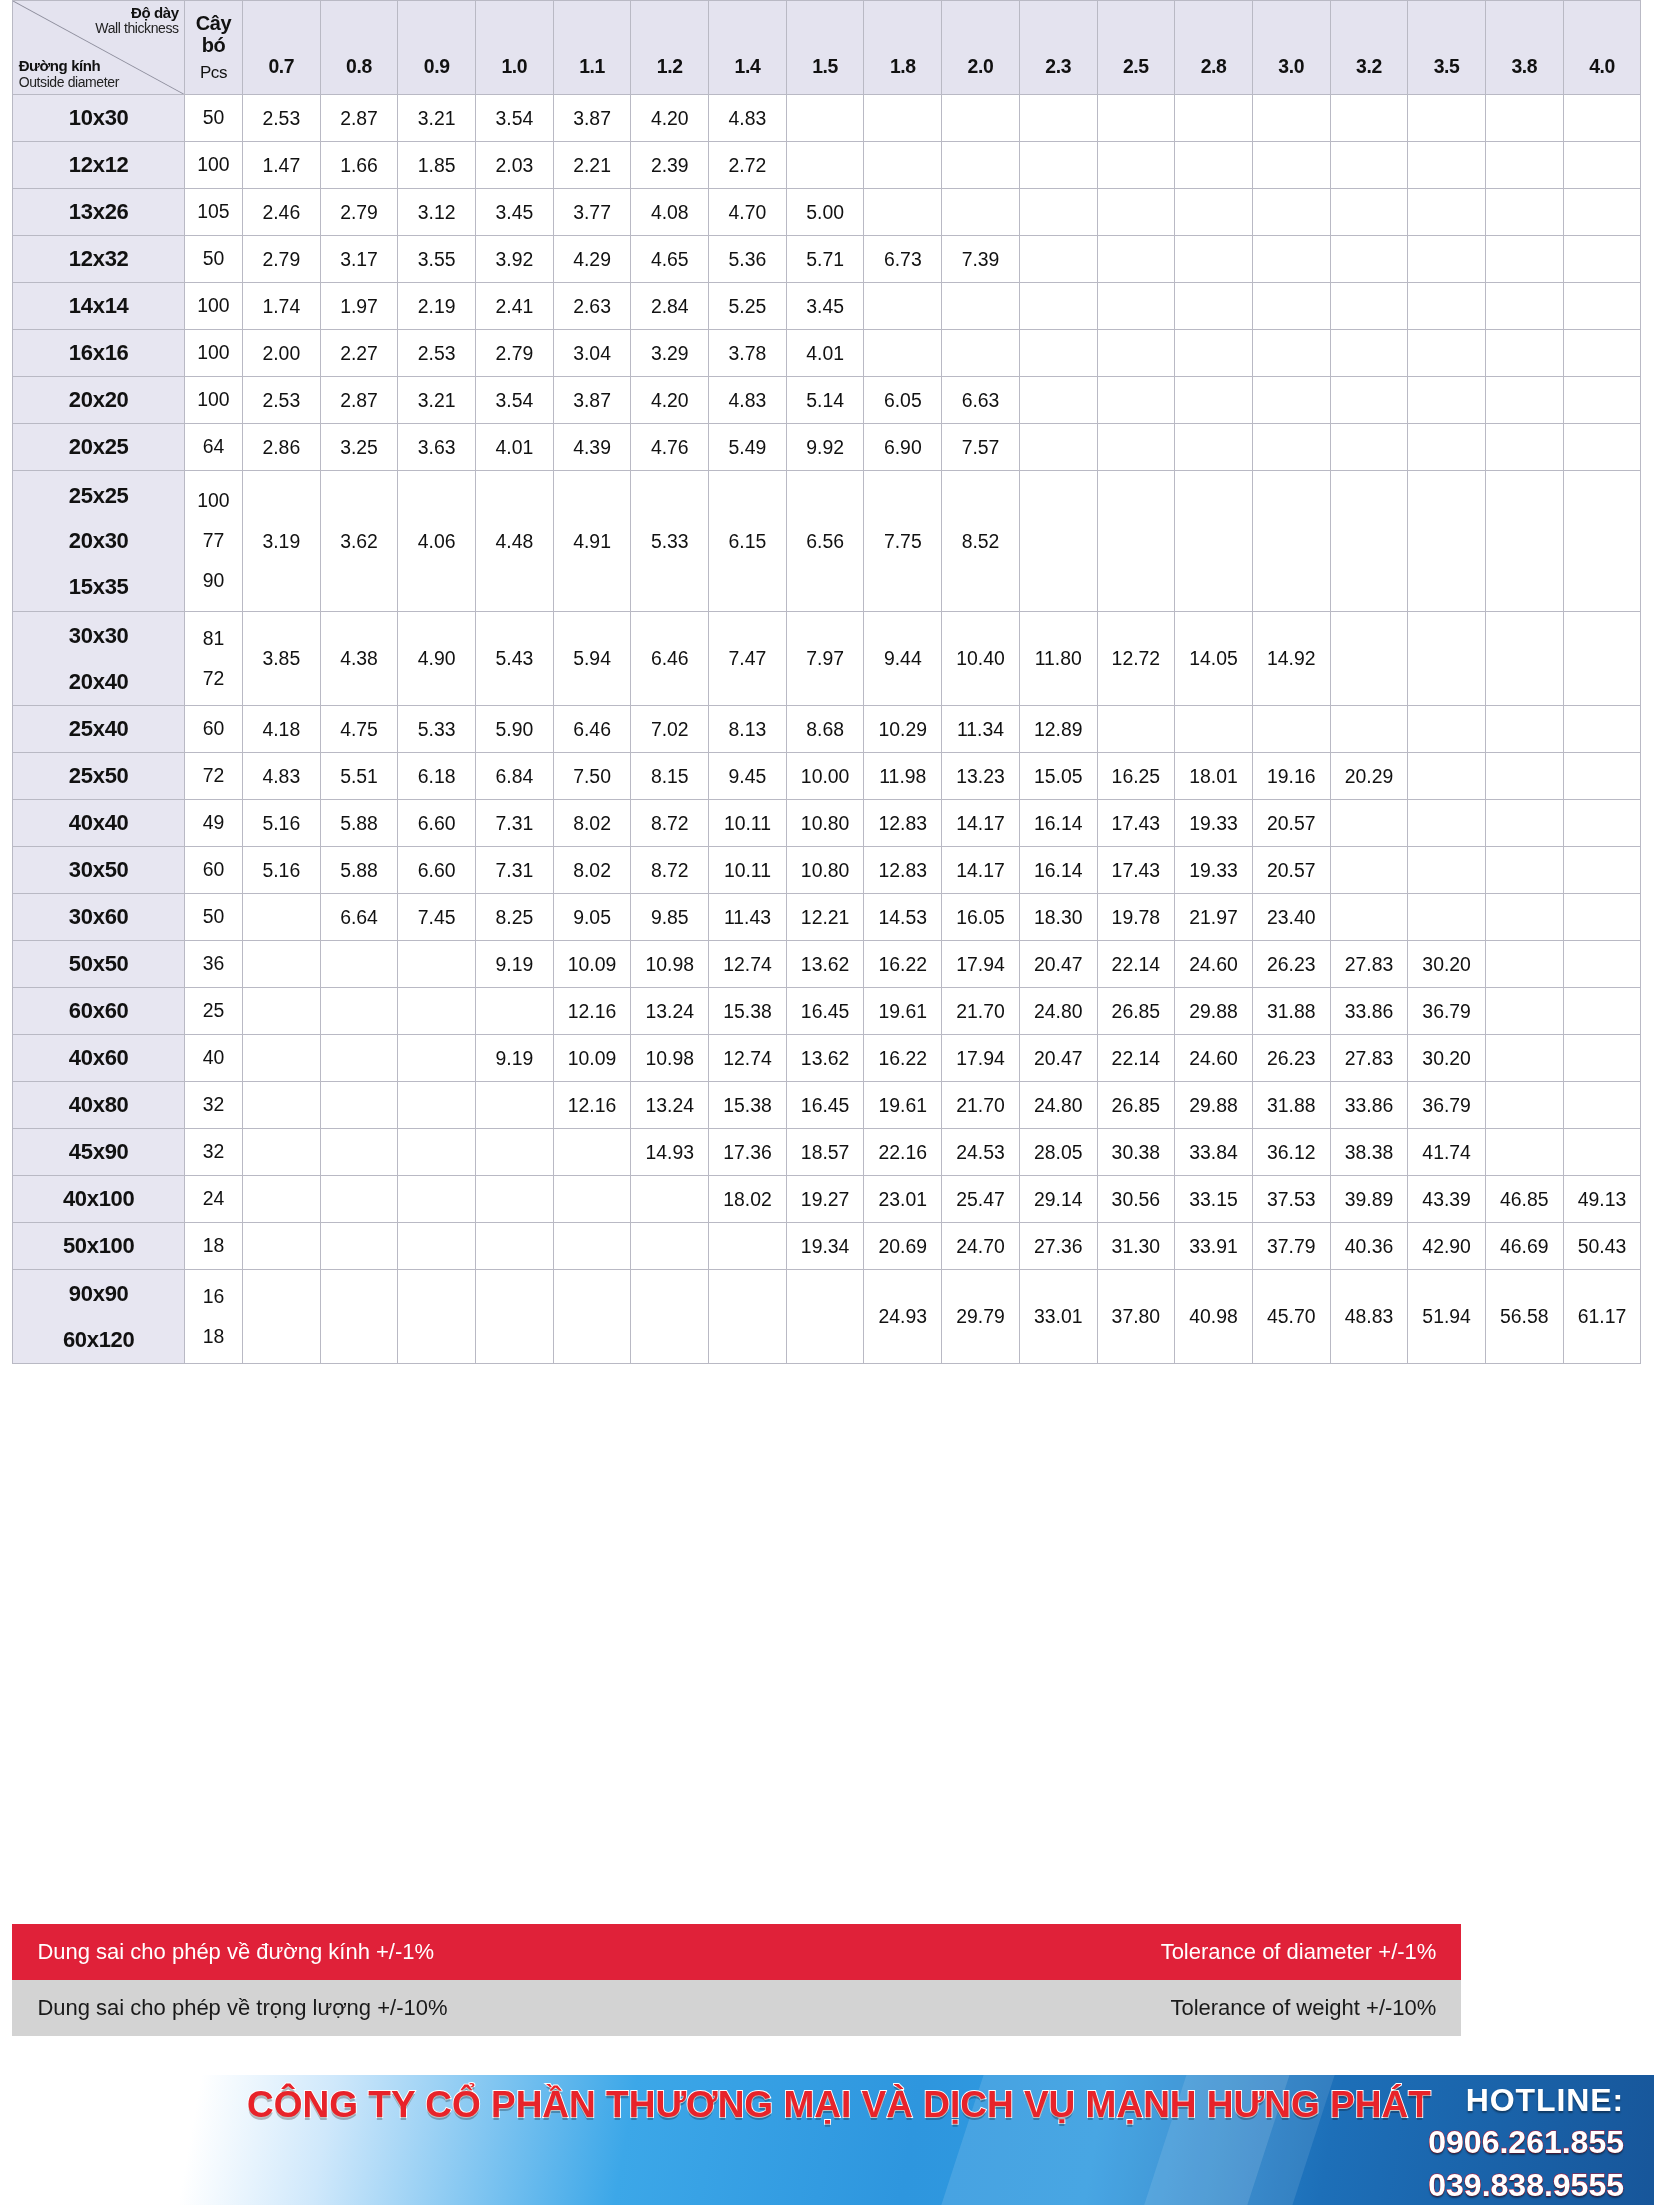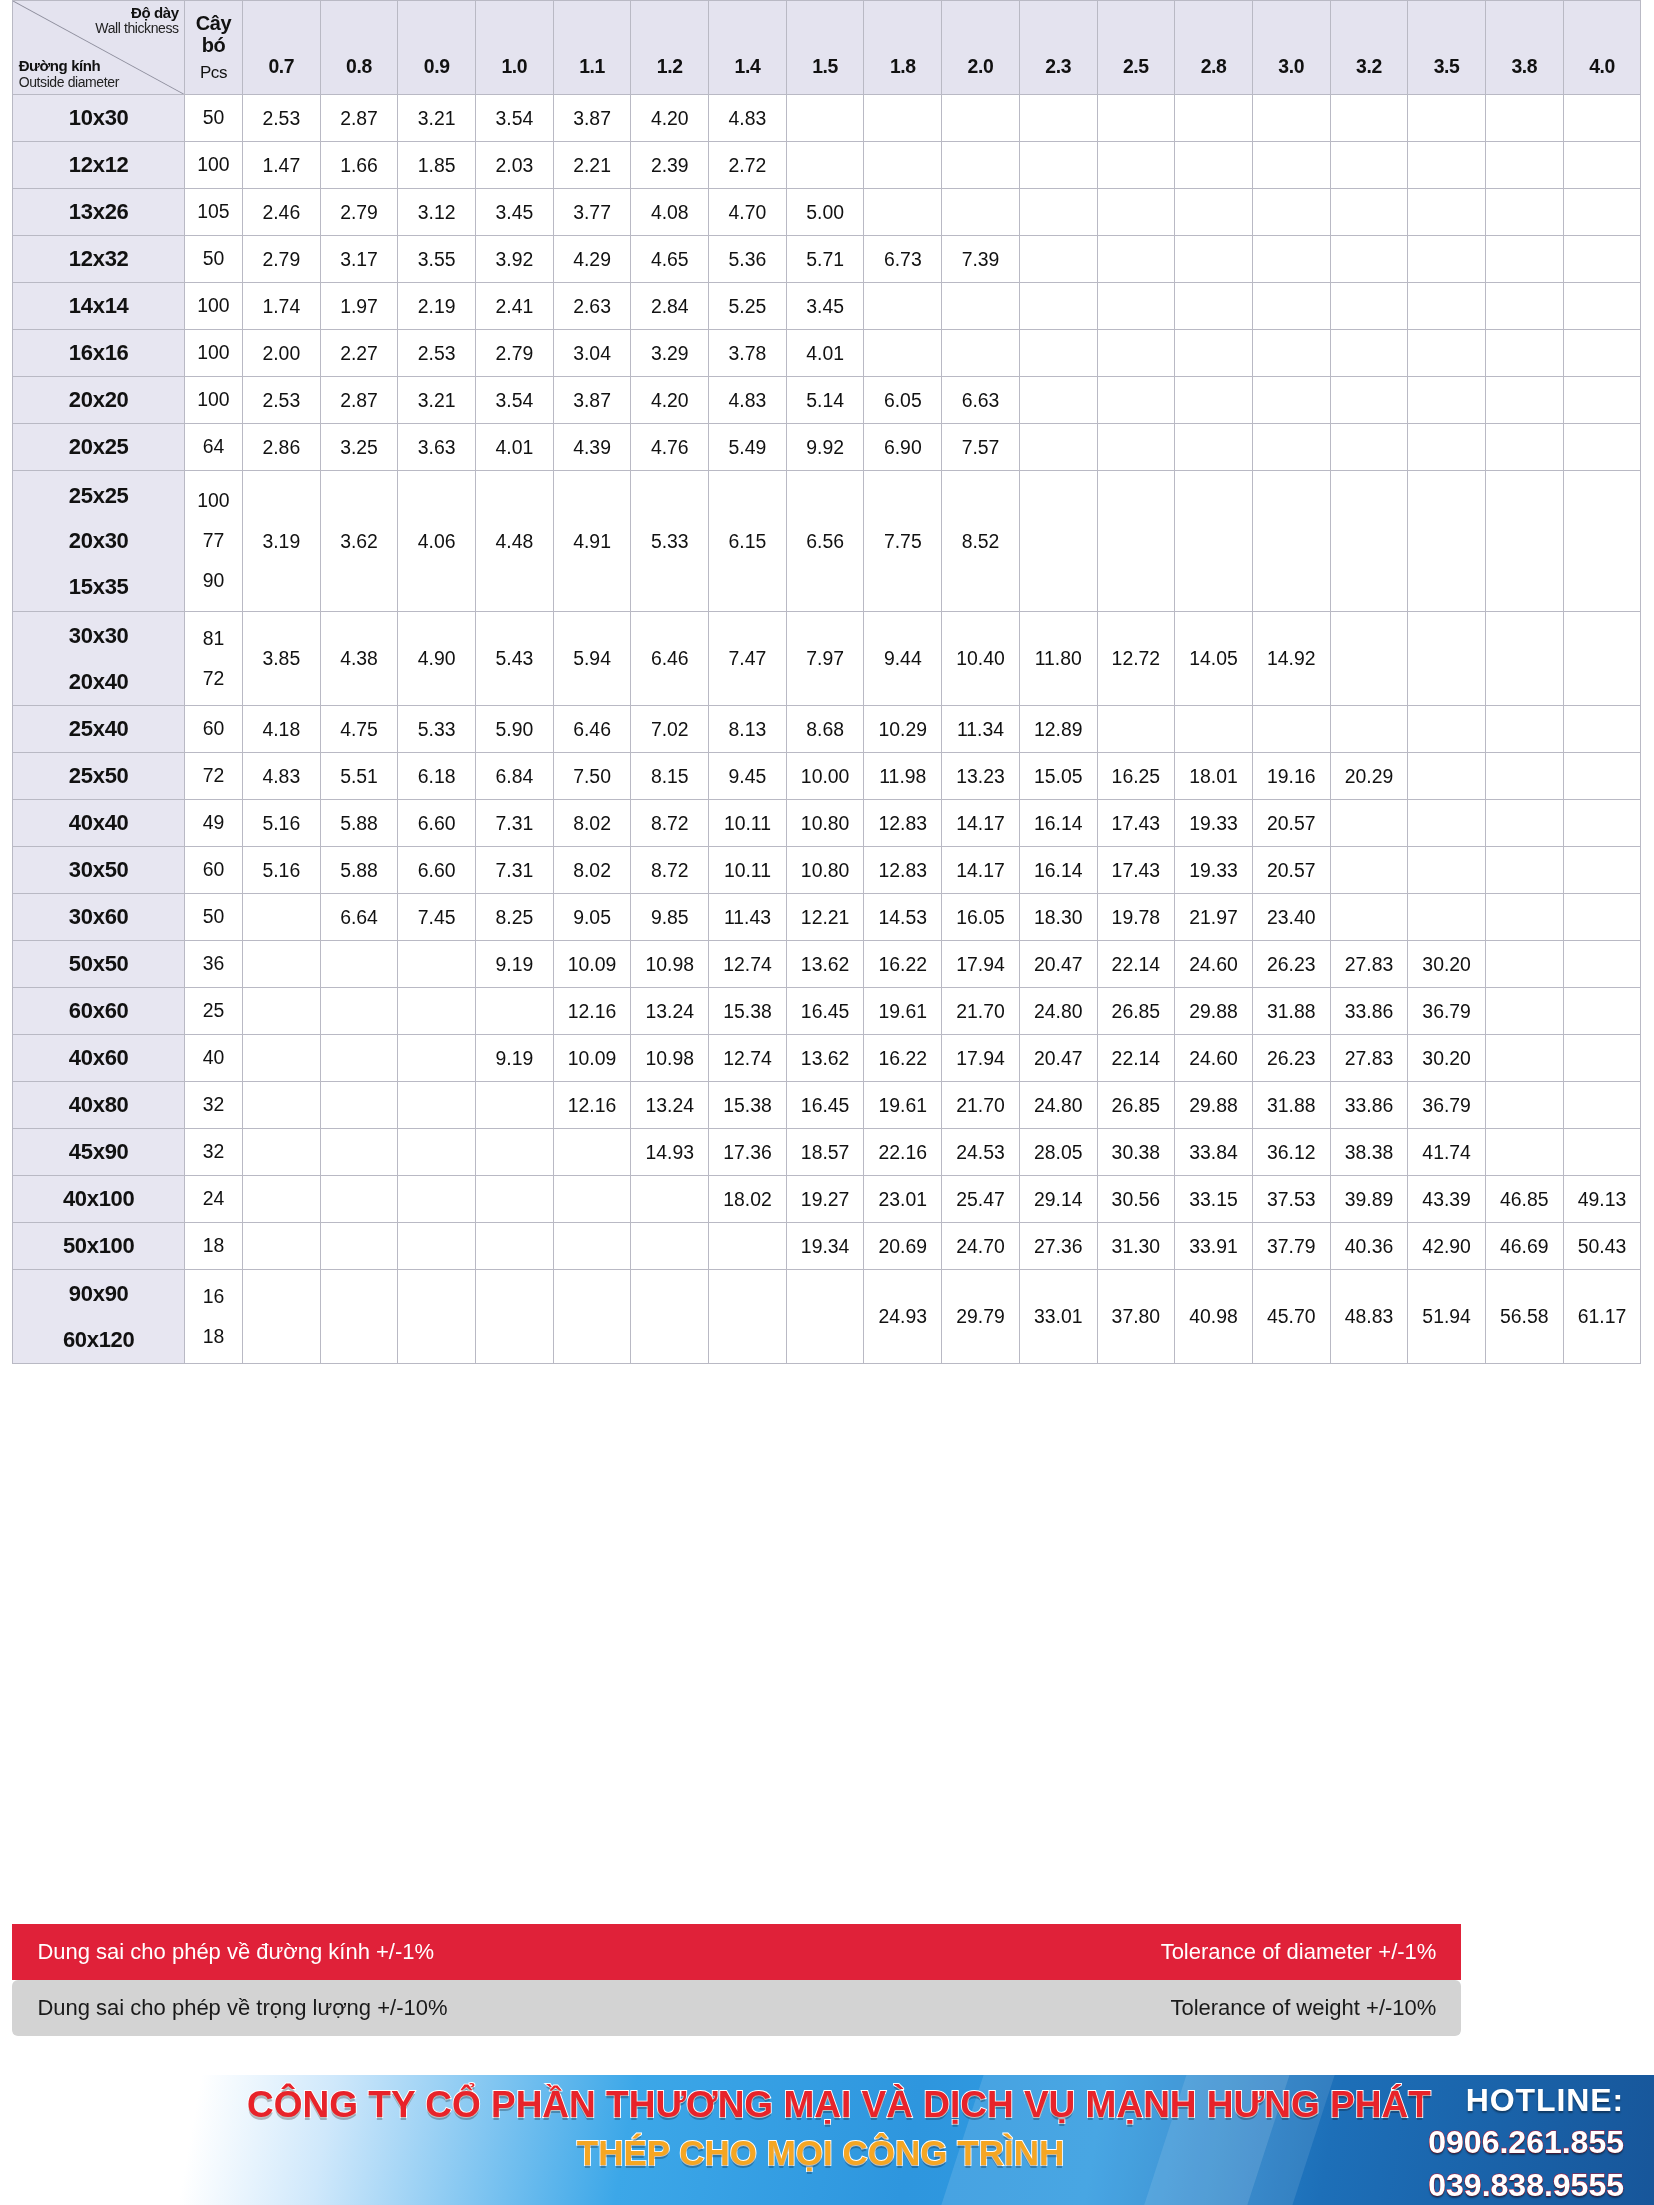--- a/index.html
+++ b/index.html
@@ -122,21 +122,21 @@
   }
   .tol-row {
     display: flex;
     align-items: center;
     justify-content: space-between;
     padding: 0 25px;
     height: 56px;
     font-size: 22px;
   }
   .tol-red { background: #e02139; color: #ffffff; }
-  .tol-grey { background: #d3d3d3; color: #1a1a1a; border-radius: 6px; }
+  .tol-grey { background: #d3d3d3; color: #1a1a1a; }
 
   
   .banner {
     position: absolute;
     left: 0;
     top: 2075px;
     width: 1654px;
     height: 131px;
     background: linear-gradient(100deg, #ffffff 0%, #ffffff 12%, #cfe8fb 20%, #3ca7e8 38%, #2e96de 55%, #2f9ae0 66%, #1d6fb8 80%, #17569a 100%);
     overflow: hidden;
@@ -1038,21 +1038,20 @@
     </div>
   </div>
 
   <div class="banner">
     <div class="sheen"></div>
     <div class="sheen2"></div>
 
 
     <div class="banner-text">
       <div class="co-name">CÔNG TY CỔ PHẦN THƯƠNG MẠI VÀ DỊCH VỤ MẠNH HƯNG PHÁT</div>
-      <div class="slogan">THÉP CHO MỌI CÔNG TRÌNH</div>
     </div>
 
     <div class="hotline">
       <div class="hl-label">HOTLINE:</div>
       <div class="hl-num">0906.261.855</div>
       <div class="hl-num">039.838.9555</div>
     </div>
   </div>
 
 </div>

